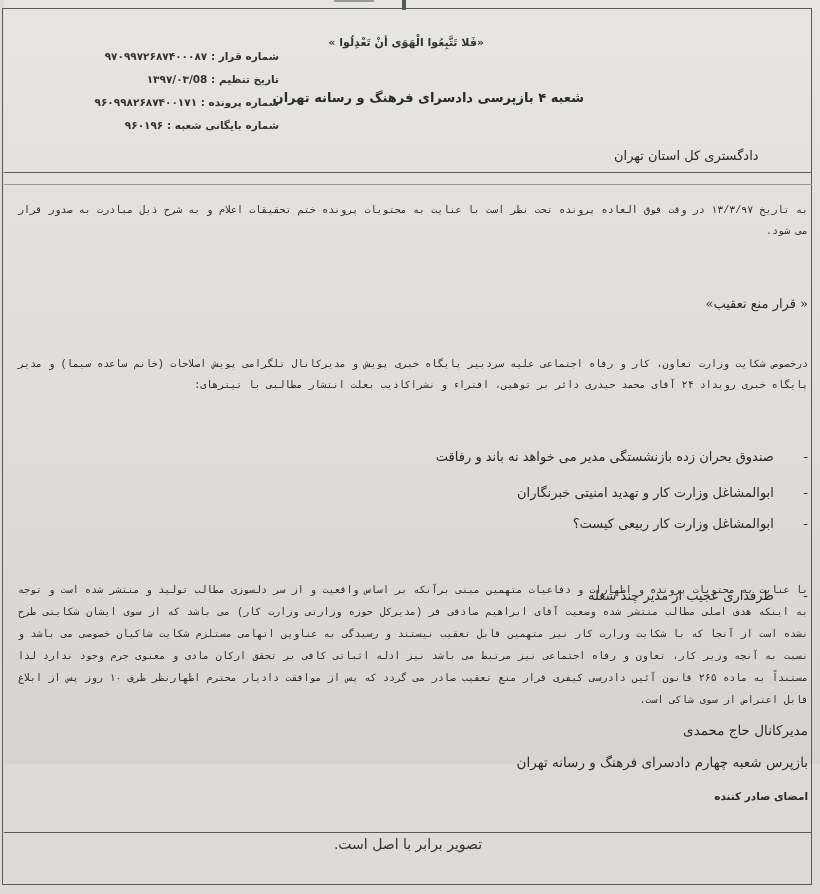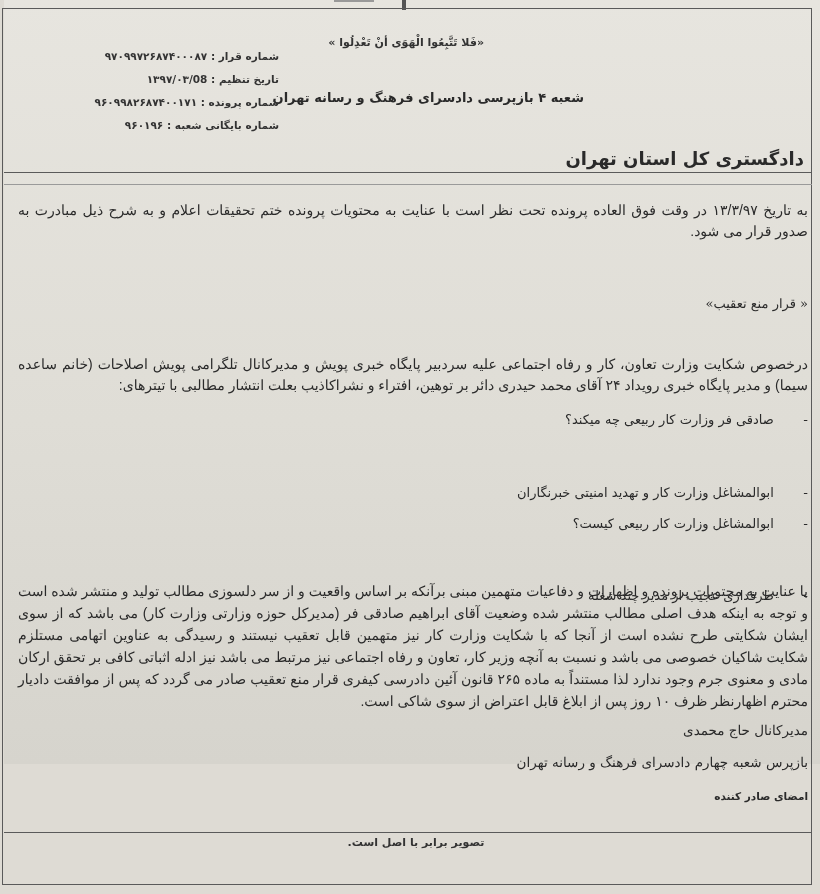--- a/index.html
+++ b/index.html
@@ -18,29 +18,29 @@
     position: absolute; left: -2px; top: 8px; width: 810px; height: 877px;
     border: 1.5px solid #5a5a5a;
     box-sizing: border-box;
   }
   .hline { position: absolute; left: 0; height: 0; border-top: 1.5px solid #5a5a5a; width: 808px; }
   .hline.thin { border-top: 1px solid #9a9a9a; }
   .rtl { direction: rtl; unicode-bidi: embed; position: absolute; white-space: nowrap; }
   .quote-top { top: 36px; left: 330px; width: 150px; text-align: center; font-size: 11px; font-weight: bold; color: #333; }
   .branch { top: 90px; left: 290px; width: 290px; text-align: right; font-size: 13px; font-weight: bold; }
   .doc-title { top: 115px; left: 310px; width: 240px; text-align: center; font-size: 22px; font-weight: bold; letter-spacing: 0.5px; }
-  .court { top: 148px; left: 610px; width: 190px; text-align: left; font-size: 18px; font-weight: bold; }
+  .court { top: 148px; left: 610px; width: 190px; text-align: left; font-size: 13px; font-weight: normal; }
   .meta { left: 60px; width: 215px; text-align: right; font-size: 10.5px; font-weight: bold; color: #333; }
-  .body-text { direction: rtl; unicode-bidi: embed; position: absolute; left: 14px; width: 790px; text-align: justify; font-family: Liberation Sans, sans-serif; font-size: 14px; line-height: 21px; white-space: normal; color: #2a2a2a; }
+  .body-text { direction: rtl; unicode-bidi: embed; position: absolute; left: 14px; width: 790px; text-align: justify; font-family: Liberation Mono, monospace; font-size: 10px; line-height: 21px; white-space: normal; color: #2a2a2a; }
   .decision-label { top: 296px; right: 16px; font-family: "DejaVu Serif", serif; font-size: 13px; }
   .bullet { right: 16px; font-family: "DejaVu Sans", sans-serif; font-size: 13px; }
   .bullet .dash { display: inline-block; width: 30px; text-align: right; }
   .signer { right: 16px; font-family: "DejaVu Serif", serif; font-size: 13.5px; }
   .sign-label { right: 16px; font-size: 10.5px; font-weight: bold; }
-  .footer { left: 0; width: 808px; text-align: center; font-size: 11px; font-weight: bold; color: #333; margin-left: 8px; }
+  .footer { left: 0; width: 808px; text-align: center; font-size: 14px; font-weight: normal; color: #333; }
   .mark-top { position: absolute; top: 0; left: 398px; width: 4px; height: 10px; background: #555; }
   .tick-top { position: absolute; top: 0; left: 330px; width: 40px; height: 2px; background: #999; }
 </style>
 </head>
 <body>
 
 <div class="paper">
   <div class="tick-top"></div>
   <div class="mark-top"></div>
   <div class="frame"></div>
@@ -68,23 +68,23 @@
 
   <div class="hline" style="top:172px;"></div>
   <div class="hline thin" style="top:184px;"></div>
 
   <div class="body-text" style="top:200px;">به تاریخ ۱۳/۳/۹۷ در وقت فوق العاده پرونده تحت نظر است با عنایت به محتویات پرونده ختم تحقیقات اعلام و به شرح ذیل مبادرت به صدور قرار می شود.</div>
 
   <div class="rtl decision-label">« قرار منع تعقیب»</div>
 
   <div class="body-text" style="top:354px;">درخصوص شکایت وزارت تعاون، کار و رفاه اجتماعی علیه سردبیر پایگاه خبری پویش و مدیرکانال تلگرامی پویش اصلاحات (خانم ساعده سیما) و مدیر پایگاه خبری رویداد ۲۴ آقای محمد حیدری دائر بر توهین، افتراء و نشراکاذیب بعلت انتشار مطالبی با تیترهای:</div>
 
-  <div class="rtl bullet" style="top:412px;">
+  <div class="rtl bullet" style="top:449px;">
     <span class="dash">-</span>
-    <span>صادقی فر وزارت کار ربیعی چه میکند؟</span>
+    <span>صندوق بحران زده بازنشستگی مدیر می خواهد نه باند و رفاقت</span>
   </div>
   <div class="rtl bullet" style="top:485px;">
     <span class="dash">-</span>
     <span>ابوالمشاغل وزارت کار و تهدید امنیتی خبرنگاران</span>
   </div>
   <div class="rtl bullet" style="top:516px;">
     <span class="dash">-</span>
     <span>ابوالمشاغل وزارت کار ربیعی کیست؟</span>
   </div>
   <div class="rtl bullet" style="top:548px;margin-top:40px;">

